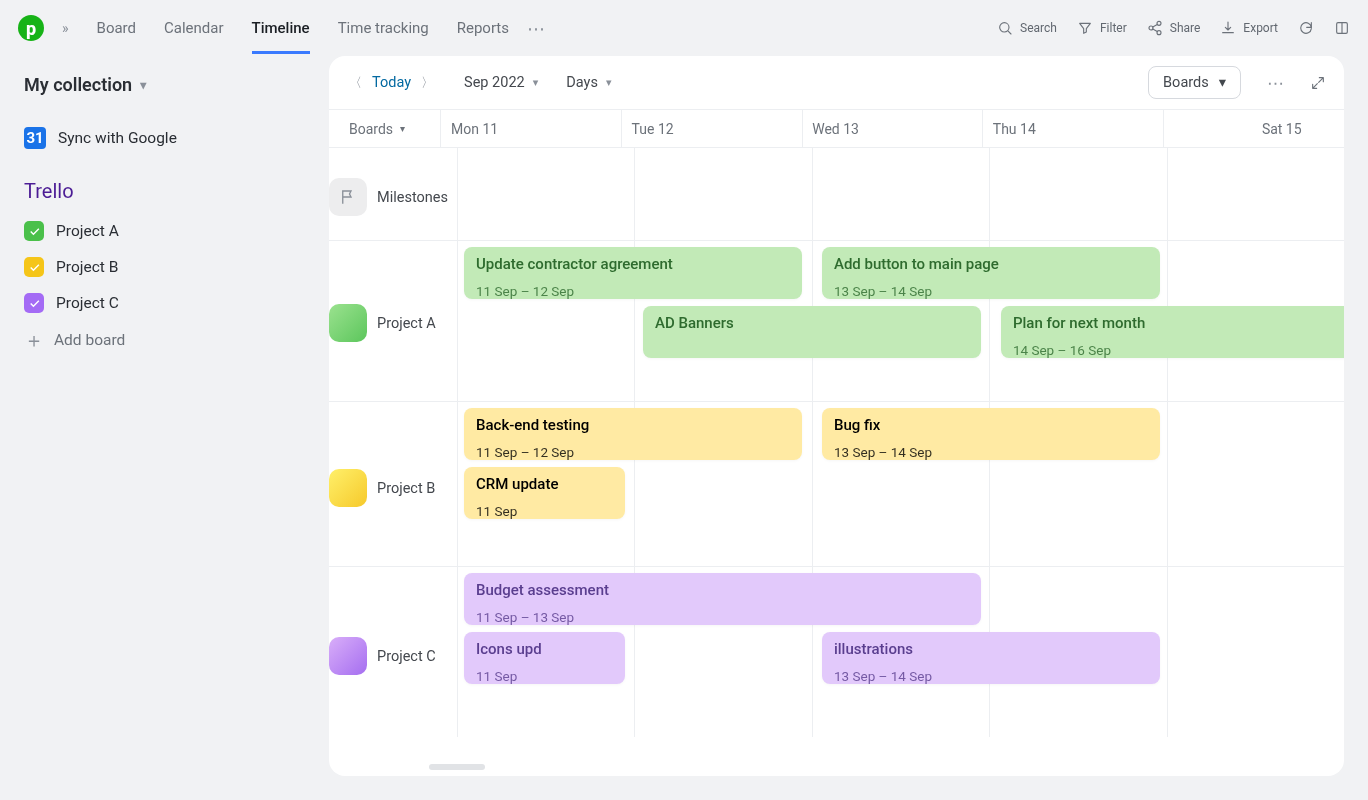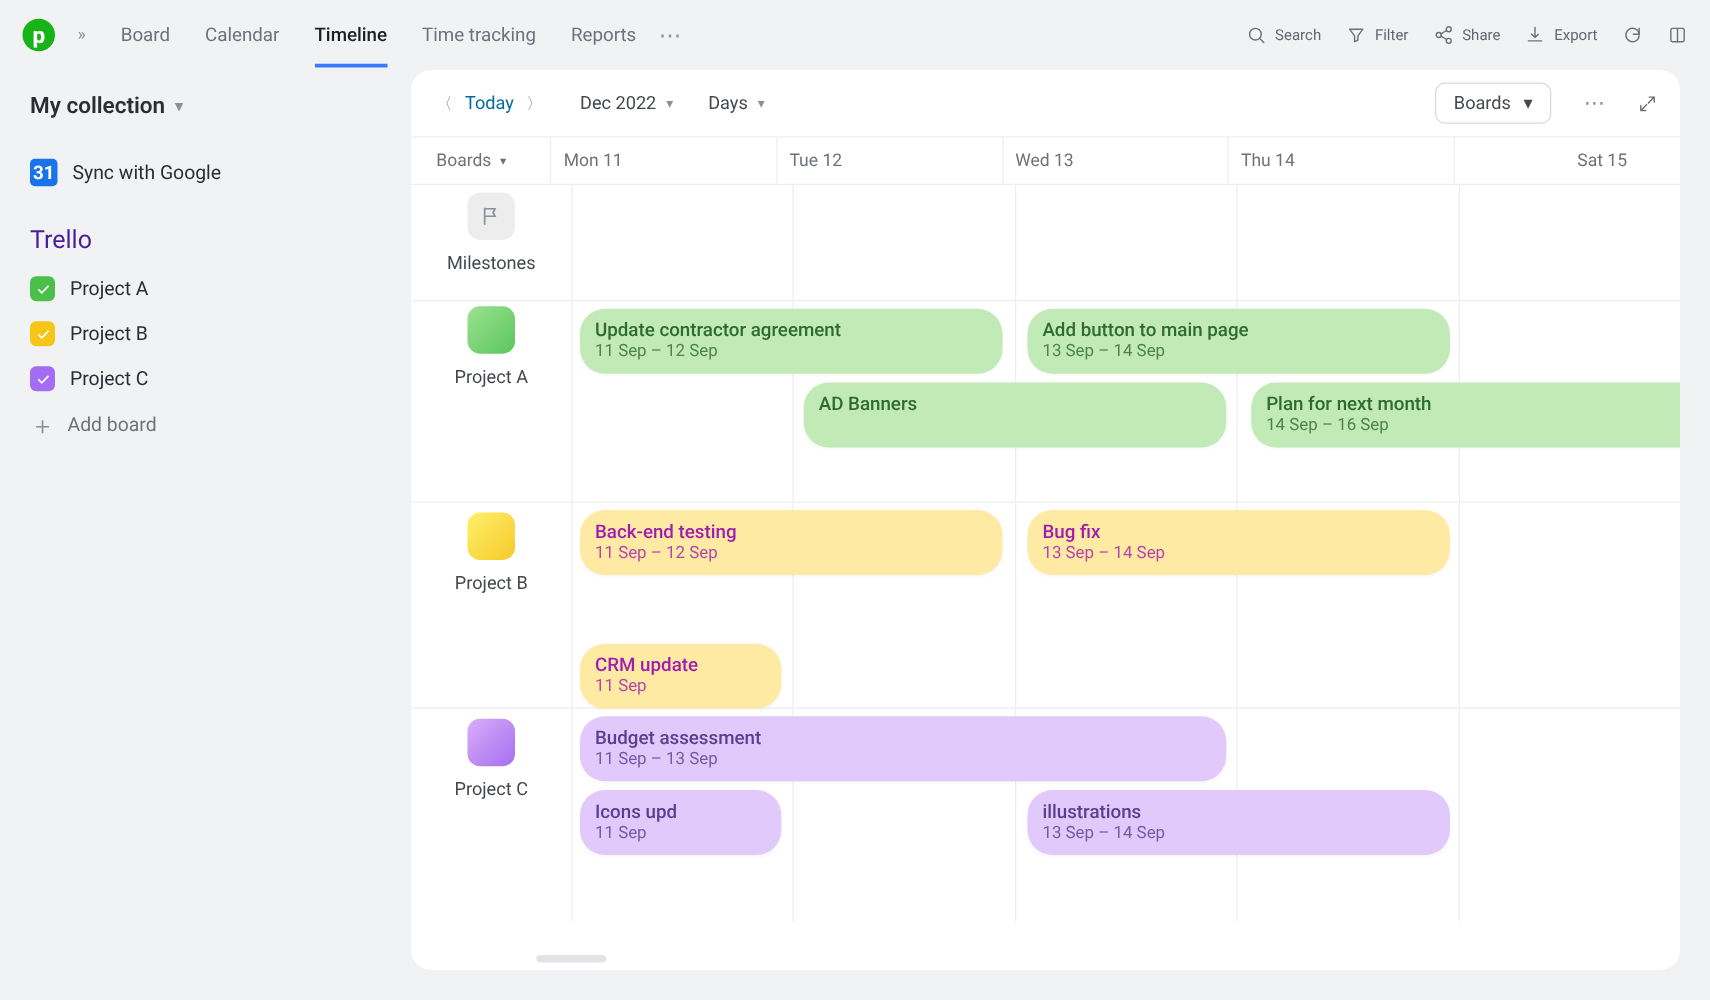--- a/index.html
+++ b/index.html
@@ -42,36 +42,36 @@
   .tb-drop .cd { color: #8a9099; font-size: 11px; }
   .boards-pill { margin-left: auto; border: 1px solid #d6d9de; border-radius: 8px; padding: 7px 14px; display: flex; align-items: center; gap: 10px; font-size: 14.5px; color: #44484e; cursor: pointer; }
   .tb-more { color: #8a9099; font-size: 17px; padding: 4px 6px; cursor: pointer; margin-left: 6px; }
   .tb-expand { cursor: pointer; margin-left: 6px; }
   
   .cols-head { display: flex; height: 38px; border-bottom: 1px solid #eceef1; font-size: 14px; color: #6c727a; }
   .rowhead-col { width: 112px; display: flex; align-items: center; padding-left: 20px; gap: 7px; border-right: 1px solid #eceef1; cursor: pointer; }
   
   .grid-body { position: relative; flex: 1; overflow: hidden; }
   .grid-row { display: flex; align-items: stretch; }
-  .row-head { width: 129px; border-right: 1px solid #eceef1; display: flex; flex-direction: column; align-items: center; justify-content: flex-start; padding-top: 10px; gap: 10px; }
+  .row-head { width: 129px; border-right: 1px solid #eceef1; display: flex; flex-direction: row; align-items: center; justify-content: flex-start; padding-top: 10px; gap: 10px; }
   .row-head .ico-sq { width: 38px; height: 38px; border-radius: 10px; display: flex; align-items: center; justify-content: center; }
   .row-head .label { font-size: 14.5px; color: #44484e; }
   .mil-ico { background: #ededee; color: #8a9099; }
   .proj-a { background: linear-gradient(135deg,#9be28f,#5cc65c); }
   .proj-b { background: linear-gradient(135deg,#fff06a,#f6c92b); }
   .proj-c { background: linear-gradient(135deg,#d9aef9,#a56ef0); }
   .lane-wrap { position: relative; flex: 1; }
   .grid-bg { position: absolute; inset: 0; display: flex; }
   .grid-bg .gcol { flex: 1; border-left: 1px solid #eceef1; }
   .grid-bg .gcol:first-child { border-left: none; }
-  .task { position: absolute; border-radius: 20px; padding: 8px 12px; display: flex; flex-direction: column; gap: 0; cursor: pointer; font-size: 15px; box-shadow: 0 1px 3px rgba(0,0,0,0.04); }
+  .task { position: absolute; border-radius: 8px; padding: 8px 12px; display: flex; flex-direction: column; gap: 10px; cursor: pointer; font-size: 15px; box-shadow: 0 1px 3px rgba(0,0,0,0.04); }
   .task .t-title { font-weight: 500; }
   .task .t-dates { font-size: 13.5px; opacity: 0.8; }
   .tg-green { background: #c2eab7; color: #2e6b2e; }
-  .tg-yellow { background: #ffeaa3; color: #a21caf; }
+  .tg-yellow { background: #ffeaa3; color: #000000; }
   .tg-purple { background: #e2c9fb; color: #5a3e8f; }
   .divider { border-top: 1px solid #eceef1; }
   .scroll-hint { position: absolute; left: 100px; bottom: 6px; width: 56px; height: 6px; background: #e1e3e6; border-radius: 3px; }
 </style>
 </head>
 <body>
 
 <div class="topbar">
   <div class="logo">p</div>
   <div class="chev-double">»</div>
@@ -185,21 +185,21 @@
   </div>
 
   <div class="panel">
     <div class="panel-toolbar">
       <div class="tb-nav">
         <span class="tb-arrow">〈</span>
         <span class="tb-today">Today</span>
         <span class="tb-arrow">〉</span>
       </div>
       <div class="tb-drop">
-        <span>Dec 2022</span>
+        <span>Sep 2022</span>
         <span class="cd">▾</span>
       </div>
       <div class="tb-drop">
         <span>Days</span>
         <span class="cd">▾</span>
       </div>
       <div class="boards-pill">
         <span>Boards</span>
         <span class="cd">▾</span>
       </div>
@@ -300,21 +300,21 @@
                 <div class="gcol"></div>
               </div>
               <div class="task tg-yellow" style="top: 6px; height: 52px; left: calc(0% + 6px); width: calc(38.8% - 6px);">
                 <div class="t-title">Back-end testing</div>
                 <div class="t-dates">11 Sep – 12 Sep</div>
               </div>
               <div class="task tg-yellow" style="top: 6px; height: 52px; left: calc(40.4% + 6px); width: calc(38.8% - 6px);">
                 <div class="t-title">Bug fix</div>
                 <div class="t-dates">13 Sep – 14 Sep</div>
               </div>
-              <div class="task tg-yellow" style="top: 65px; height: 52px; left: calc(0% + 6px); width: calc(18.8% - 6px); margin-top: 48px;">
+              <div class="task tg-yellow" style="top: 65px; height: 52px; left: calc(0% + 6px); width: calc(18.8% - 6px);">
                 <div class="t-title">CRM update</div>
                 <div class="t-dates">11 Sep</div>
               </div>
             </div>
           </div>
           <div class="divider"></div>
           <div class="grid-row" style="height: 170px;">
             <div class="row-head" style="padding-top: 8px;">
               <div class="ico-sq proj-c"></div>
               <div class="label">Project C</div>

